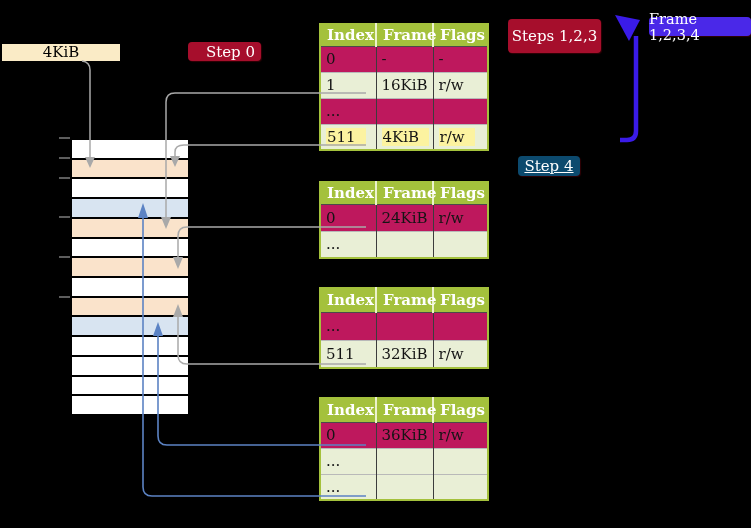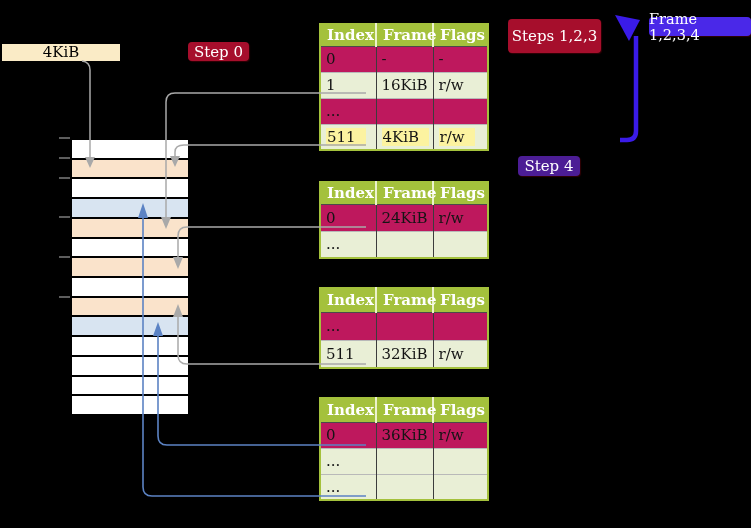--- a/index.html
+++ b/index.html
@@ -62,24 +62,24 @@
   .hd-big{fill:var(--cbig);stroke:none;}
   .tick{stroke:#7D7D7D;stroke-width:1.5;}
 </style>
 </head>
 <body>
 
 <div id="canvas">
 
   <div id="label4kib" style="background: rgb(250, 235, 198);">4KiB</div>
 
-  <div class="badge" id="badge-step0" style="background: rgb(166, 14, 44); color: rgb(255, 255, 255);">Step 0</div>
+  <div class="badge" id="badge-step0" style="background: rgb(166, 14, 44); color: rgb(255, 255, 255); padding-left: 12px;">Step 0</div>
   <div class="badge" id="badge-steps123" style="background: rgb(166, 14, 44); color: rgb(255, 255, 255);">Steps 1,2,3</div>
   <div class="badge" id="badge-steps1234" style="background: rgb(74, 40, 232); color: rgb(255, 255, 255);">Frame 1,2,3,4</div>
-  <div class="badge" id="badge-step4" style="background: #4c1d95; color: rgb(255, 255, 255);">Step 4</div>
+  <div class="badge" id="badge-step4" style="background: #0c4a6e; color: rgb(255, 255, 255); text-decoration: underline;">Step 4</div>
 
   <div id="stack">
       <div class="mrow" style="background: rgb(255, 255, 255);"></div>
       <div class="mrow" style="background: rgb(250, 227, 203);"></div>
       <div class="mrow" style="background: rgb(255, 255, 255);"></div>
       <div class="mrow" style="background: rgb(216, 228, 241);"></div>
       <div class="mrow" style="background: rgb(250, 227, 203);"></div>
       <div class="mrow" style="background: rgb(255, 255, 255);"></div>
       <div class="mrow" style="background: rgb(250, 227, 203);"></div>
       <div class="mrow" style="background: rgb(255, 255, 255);"></div>

